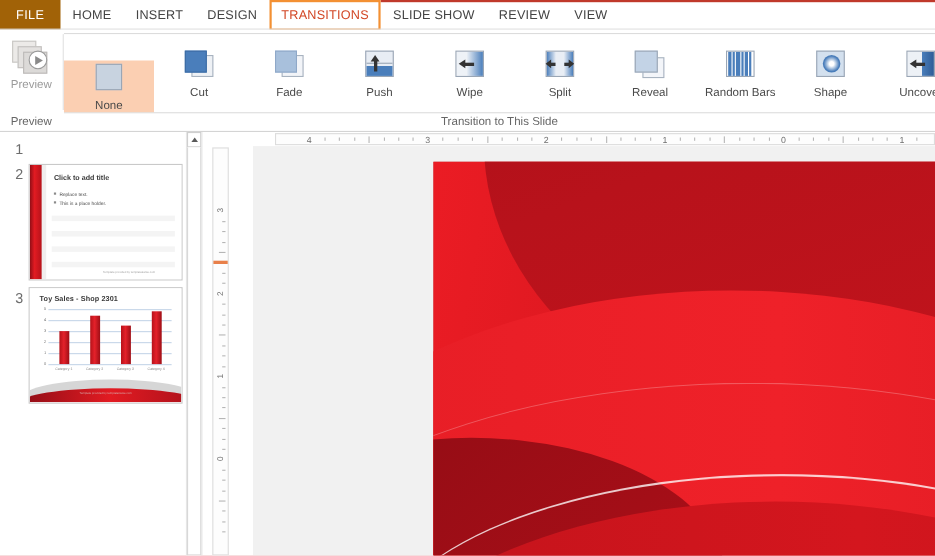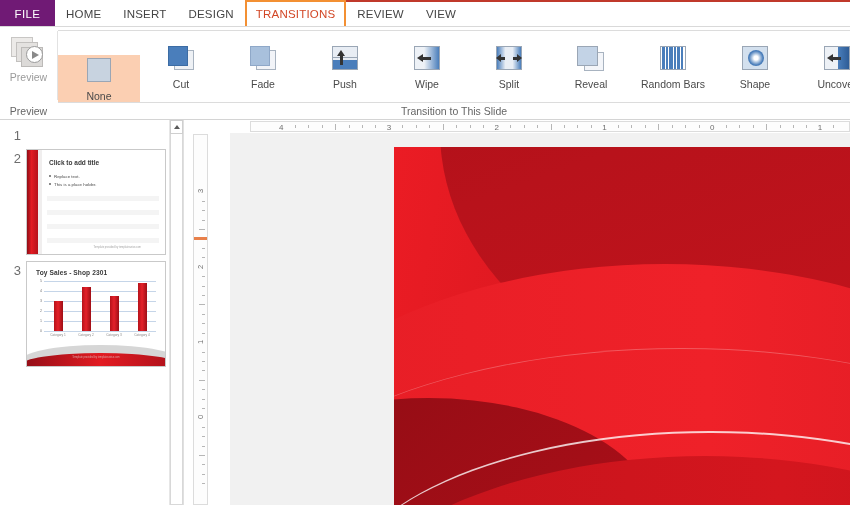--- a/index.html
+++ b/index.html
@@ -7,21 +7,21 @@
     width:850px;height:505px;overflow:hidden;
     font-family:"Liberation Sans", sans-serif;
     background:#ffffff;
     -webkit-font-smoothing:antialiased;
   }
   .app{position:relative;width:850px;height:505px;overflow:hidden;background:#fff;}
 
   
   .tabbar{position:relative;height:27px;background:#ffffff;display:flex;align-items:stretch;}
   .tab-file{
-    width:55px;background:#701a75;color:#fff;font-size:11.5px;
+    width:55px;background:#a16207;color:#fff;font-size:11.5px;
     display:flex;align-items:center;justify-content:center;letter-spacing:.4px;
   }
   .tab{
     padding:0 11px;display:flex;align-items:center;justify-content:center;
     font-size:11.5px;color:#444;letter-spacing:.2px;white-space:nowrap;
   }
   .tab.active{color:#D24726;position:relative;background:#fff;}
   .tab.active .selbox{
     position:absolute;left:0;top:0;right:0;bottom:-1px;
     border:2px solid #F39033;box-sizing:border-box;pointer-events:none;
@@ -231,20 +231,23 @@
     <div class="tab">
         <span>INSERT</span>
       </div>
     <div class="tab">
         <span>DESIGN</span>
       </div>
     <div class="tab active">
       <span class="selbox"></span>
       <span>TRANSITIONS</span>
     </div>
+    <div class="tab">
+        <span>SLIDE SHOW</span>
+      </div>
     <div class="tab">
         <span>REVIEW</span>
       </div>
     <div class="tab">
         <span>VIEW</span>
       </div>
     <div class="tabbar-underline"></div>
   </div>
 
   <div class="ribbon">

